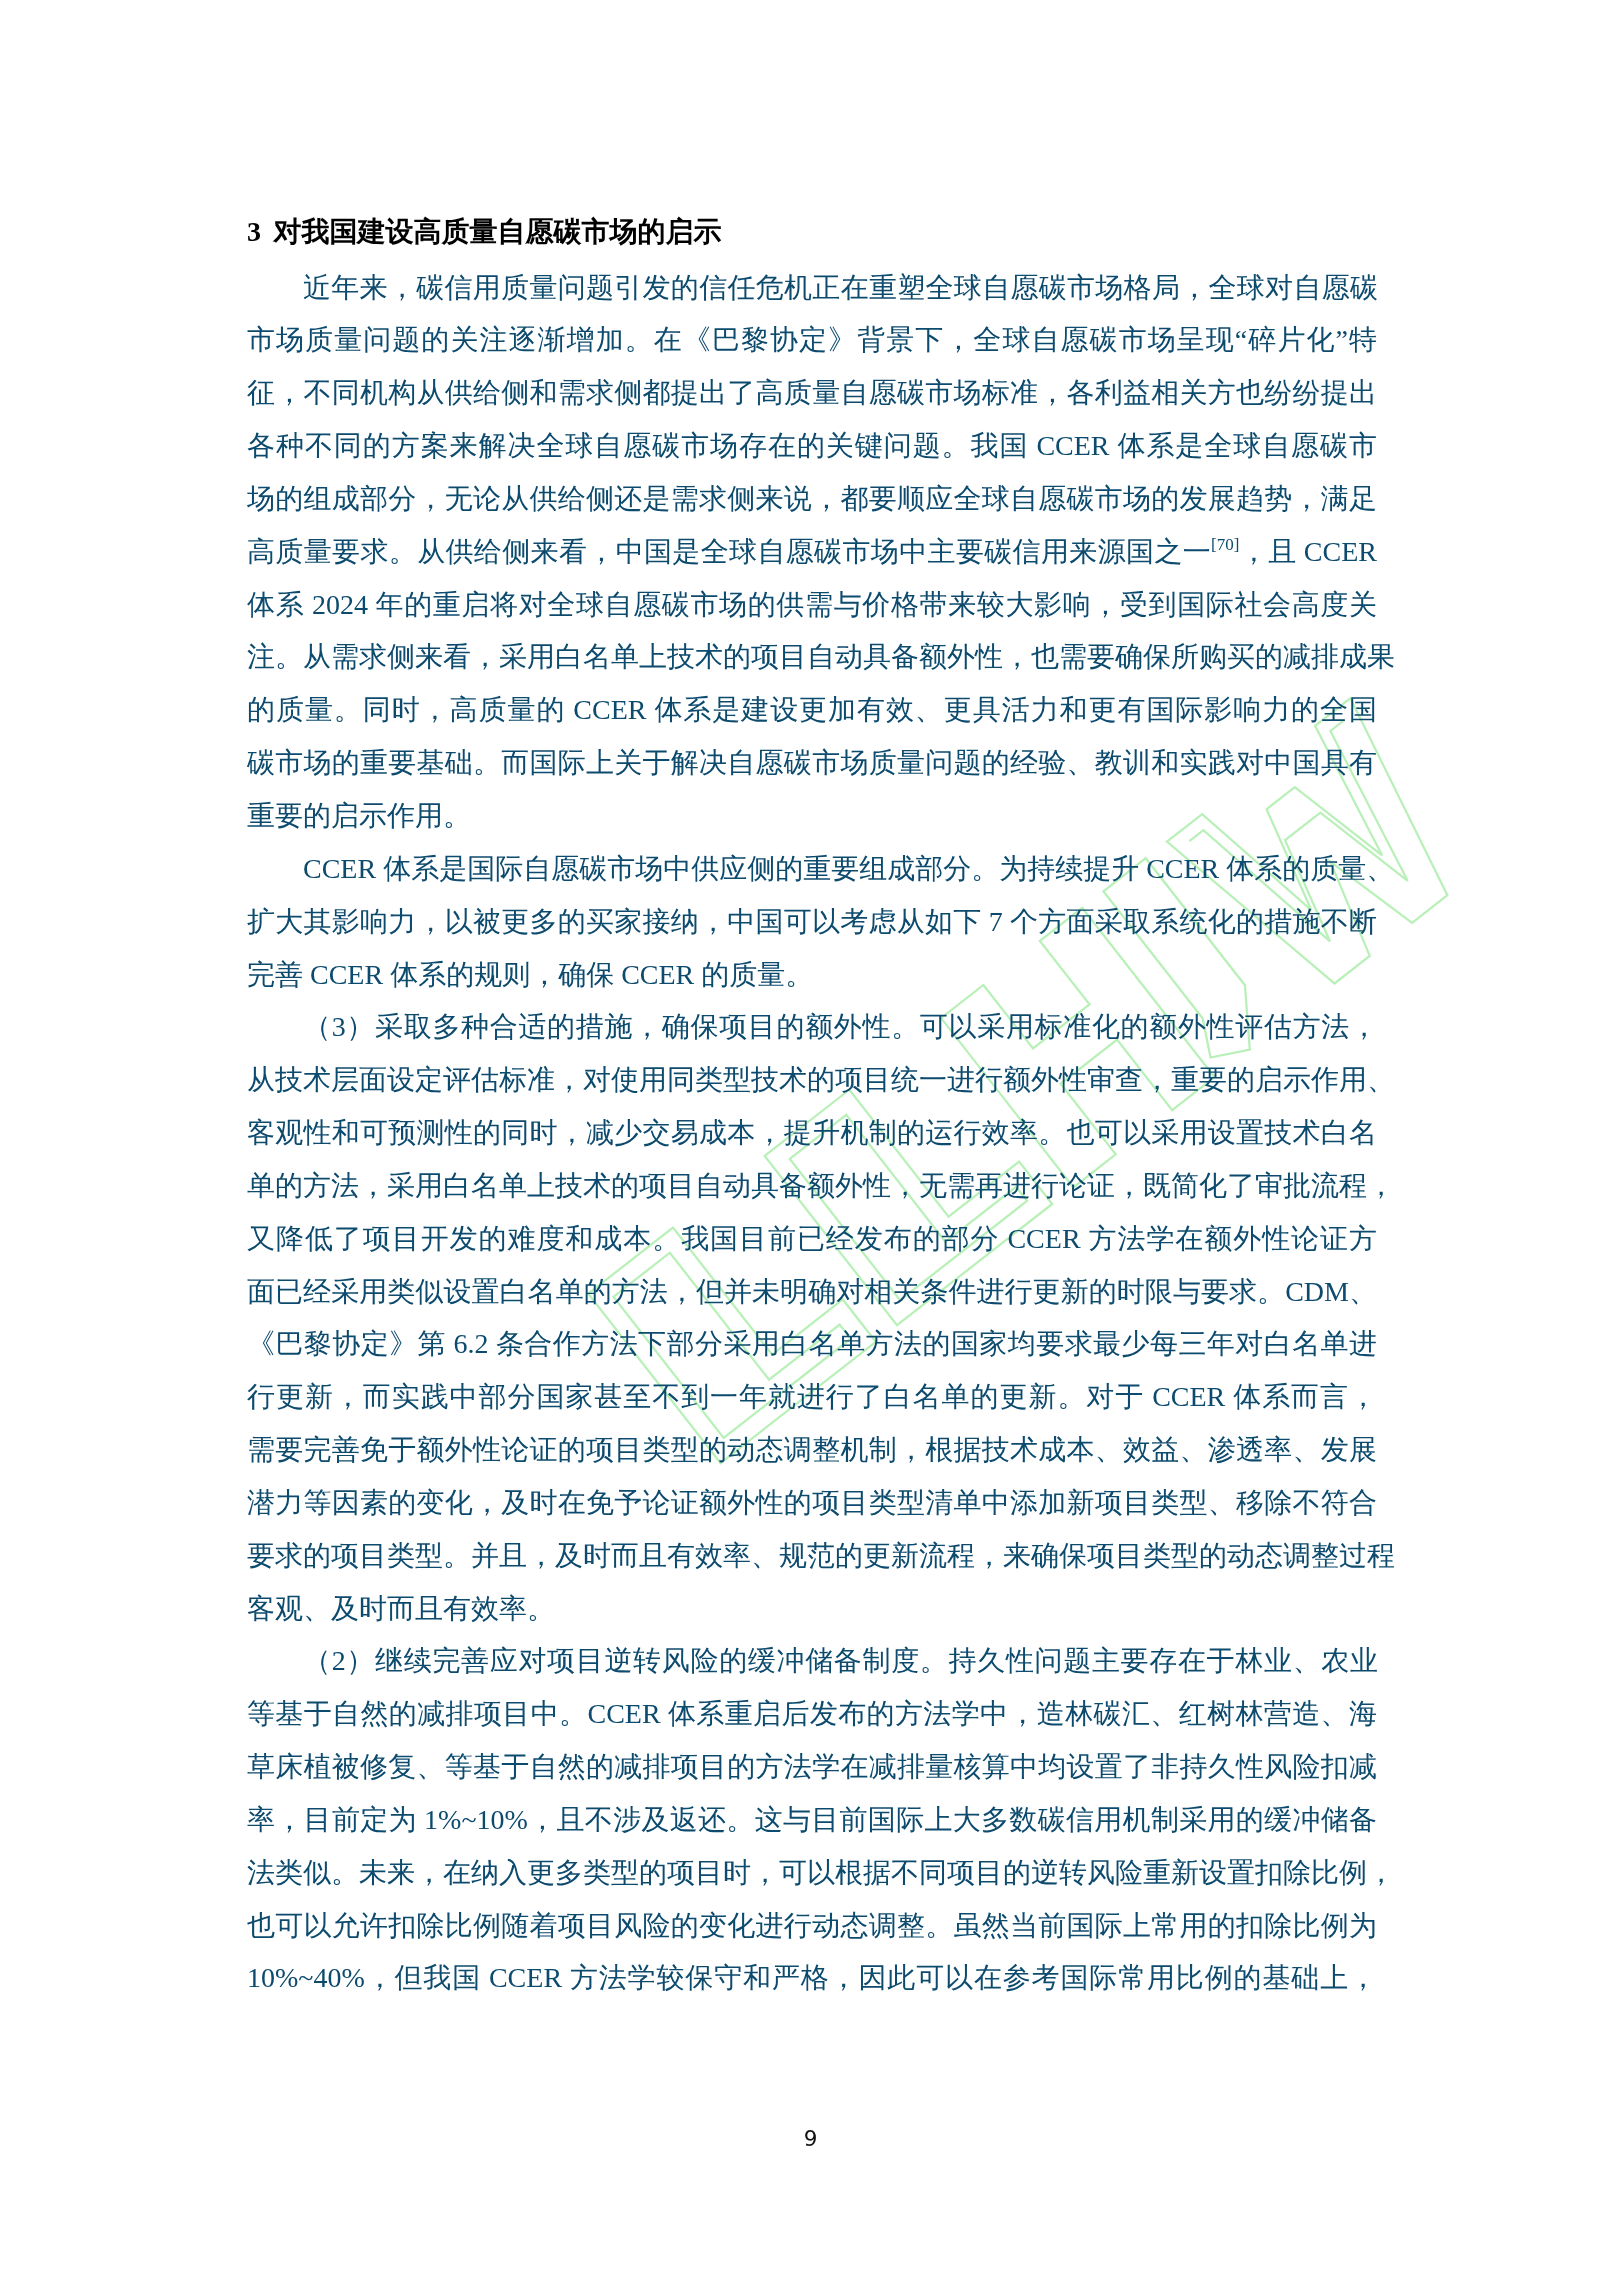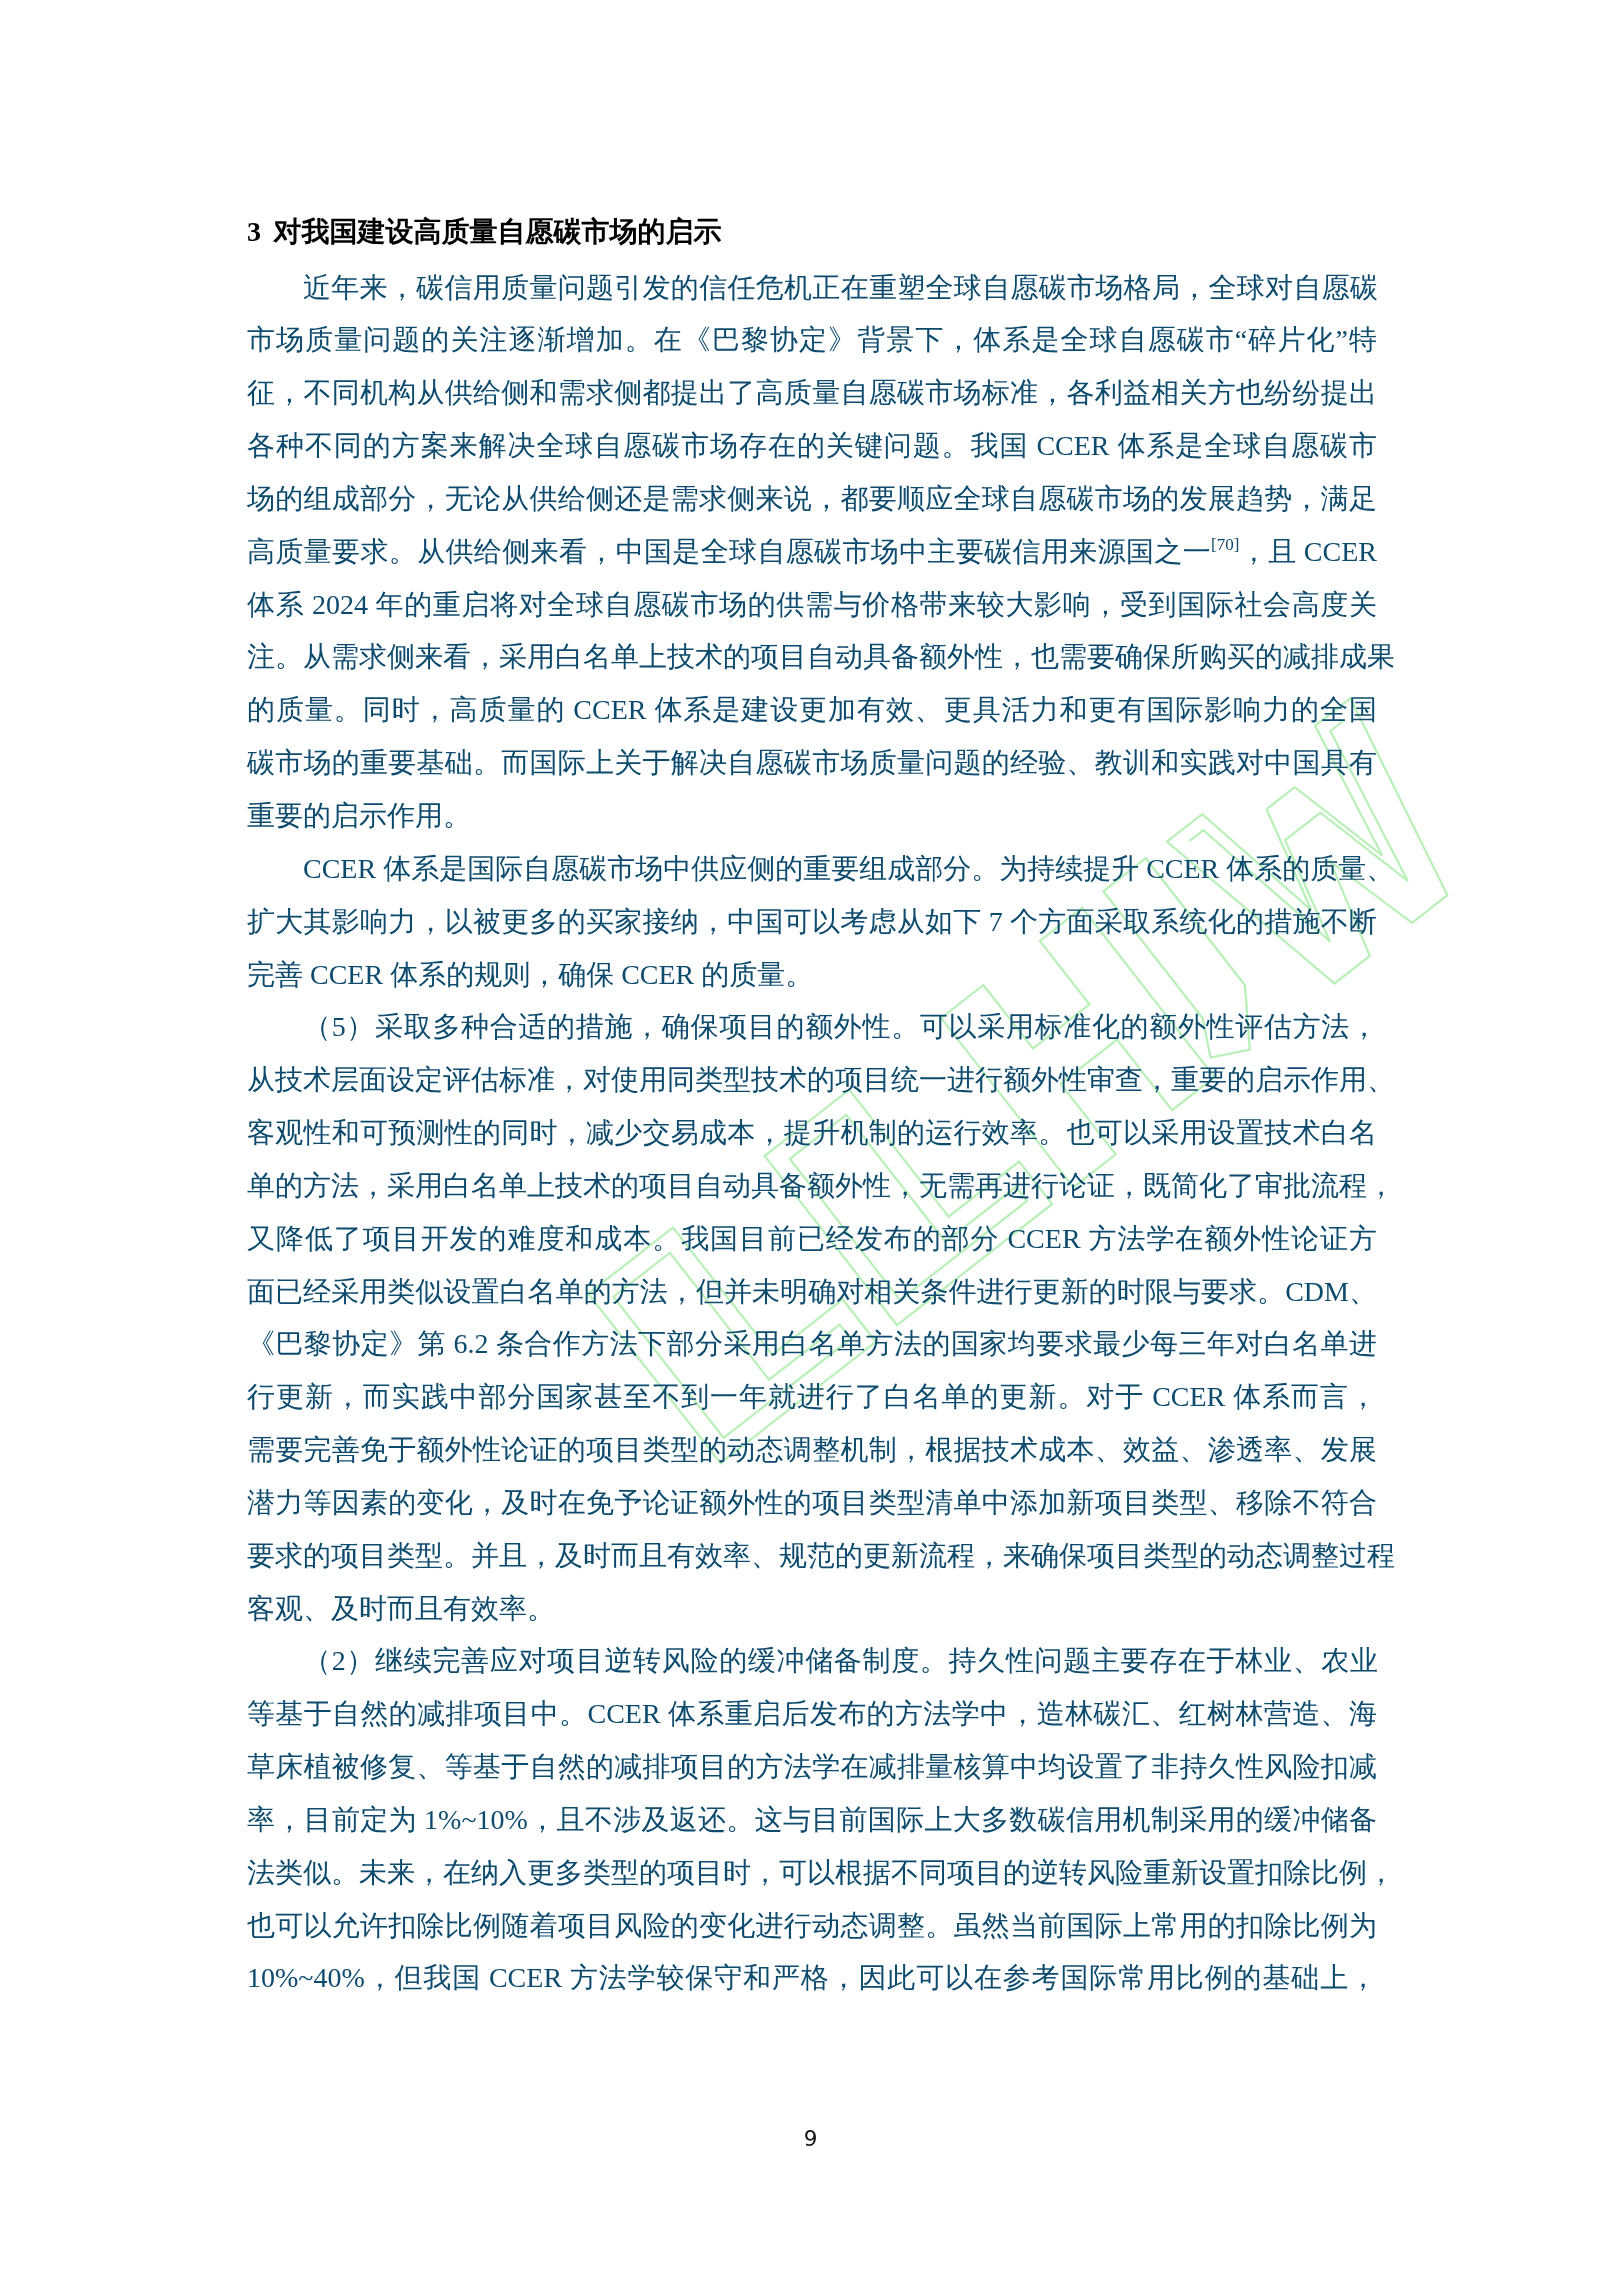--- a/index.html
+++ b/index.html
@@ -53,40 +53,40 @@
   </div>
 
   <div class="content">
 
     <div class="heading">
       <span class="num">3</span><span>对我国建设高质量自愿碳市场的启示</span>
     </div>
 
     <div>
       <div class="line indent" style="top:261px">近年来，碳信用质量问题引发的信任危机正在重塑全球自愿碳市场格局，全球对自愿碳</div>
-      <div class="line" style="top:313px">市场质量问题的关注逐渐增加。在《巴黎协定》背景下，体系是全球自愿碳市“碎片化”特</div>
+      <div class="line" style="top:313px">市场质量问题的关注逐渐增加。在《巴黎协定》背景下，全球自愿碳市场呈现“碎片化”特</div>
       <div class="line" style="top:366px">征，不同机构从供给侧和需求侧都提出了高质量自愿碳市场标准，各利益相关方也纷纷提出</div>
       <div class="line" style="top:419px">各种不同的方案来解决全球自愿碳市场存在的关键问题。我国 CCER 体系是全球自愿碳市</div>
       <div class="line" style="top:472px">场的组成部分，无论从供给侧还是需求侧来说，都要顺应全球自愿碳市场的发展趋势，满足</div>
       <div class="line" style="top:525px"><span>高质量要求。从供给侧来看，中国是全球自愿碳市场中主要碳信用来源国之一</span><sup class="ref">[70]</sup><span>，且 CCER</span></div>
       <div class="line" style="top:578px">体系 2024 年的重启将对全球自愿碳市场的供需与价格带来较大影响，受到国际社会高度关</div>
       <div class="line" style="top:630px">注。从需求侧来看，采用白名单上技术的项目自动具备额外性，也需要确保所购买的减排成果</div>
       <div class="line" style="top:683px">的质量。同时，高质量的 CCER 体系是建设更加有效、更具活力和更有国际影响力的全国</div>
       <div class="line" style="top:736px">碳市场的重要基础。而国际上关于解决自愿碳市场质量问题的经验、教训和实践对中国具有</div>
       <div class="line last" style="top:789px">重要的启示作用。</div>
     </div>
 
     <div>
       <div class="line indent" style="top:842px">CCER 体系是国际自愿碳市场中供应侧的重要组成部分。为持续提升 CCER 体系的质量、</div>
       <div class="line" style="top:895px">扩大其影响力，以被更多的买家接纳，中国可以考虑从如下 7 个方面采取系统化的措施不断</div>
       <div class="line last" style="top:948px">完善 CCER 体系的规则，确保 CCER 的质量。</div>
     </div>
 
     <div>
-      <div class="line indent" style="top:1000px">（5）采取多种合适的措施，确保项目的额外性。可以采用标准化的额外性评估方法，</div>
+      <div class="line indent" style="top:1000px">（3）采取多种合适的措施，确保项目的额外性。可以采用标准化的额外性评估方法，</div>
       <div class="line" style="top:1053px">从技术层面设定评估标准，对使用同类型技术的项目统一进行额外性审查，重要的启示作用、</div>
       <div class="line" style="top:1106px">客观性和可预测性的同时，减少交易成本，提升机制的运行效率。也可以采用设置技术白名</div>
       <div class="line" style="top:1159px">单的方法，采用白名单上技术的项目自动具备额外性，无需再进行论证，既简化了审批流程，</div>
       <div class="line" style="top:1212px">又降低了项目开发的难度和成本。我国目前已经发布的部分 CCER 方法学在额外性论证方</div>
       <div class="line" style="top:1265px">面已经采用类似设置白名单的方法，但并未明确对相关条件进行更新的时限与要求。CDM、</div>
       <div class="line" style="top:1317px">《巴黎协定》第 6.2 条合作方法下部分采用白名单方法的国家均要求最少每三年对白名单进</div>
       <div class="line" style="top:1370px">行更新，而实践中部分国家甚至不到一年就进行了白名单的更新。对于 CCER 体系而言，</div>
       <div class="line" style="top:1423px">需要完善免于额外性论证的项目类型的动态调整机制，根据技术成本、效益、渗透率、发展</div>
       <div class="line" style="top:1476px">潜力等因素的变化，及时在免予论证额外性的项目类型清单中添加新项目类型、移除不符合</div>
       <div class="line" style="top:1529px">要求的项目类型。并且，及时而且有效率、规范的更新流程，来确保项目类型的动态调整过程</div>

